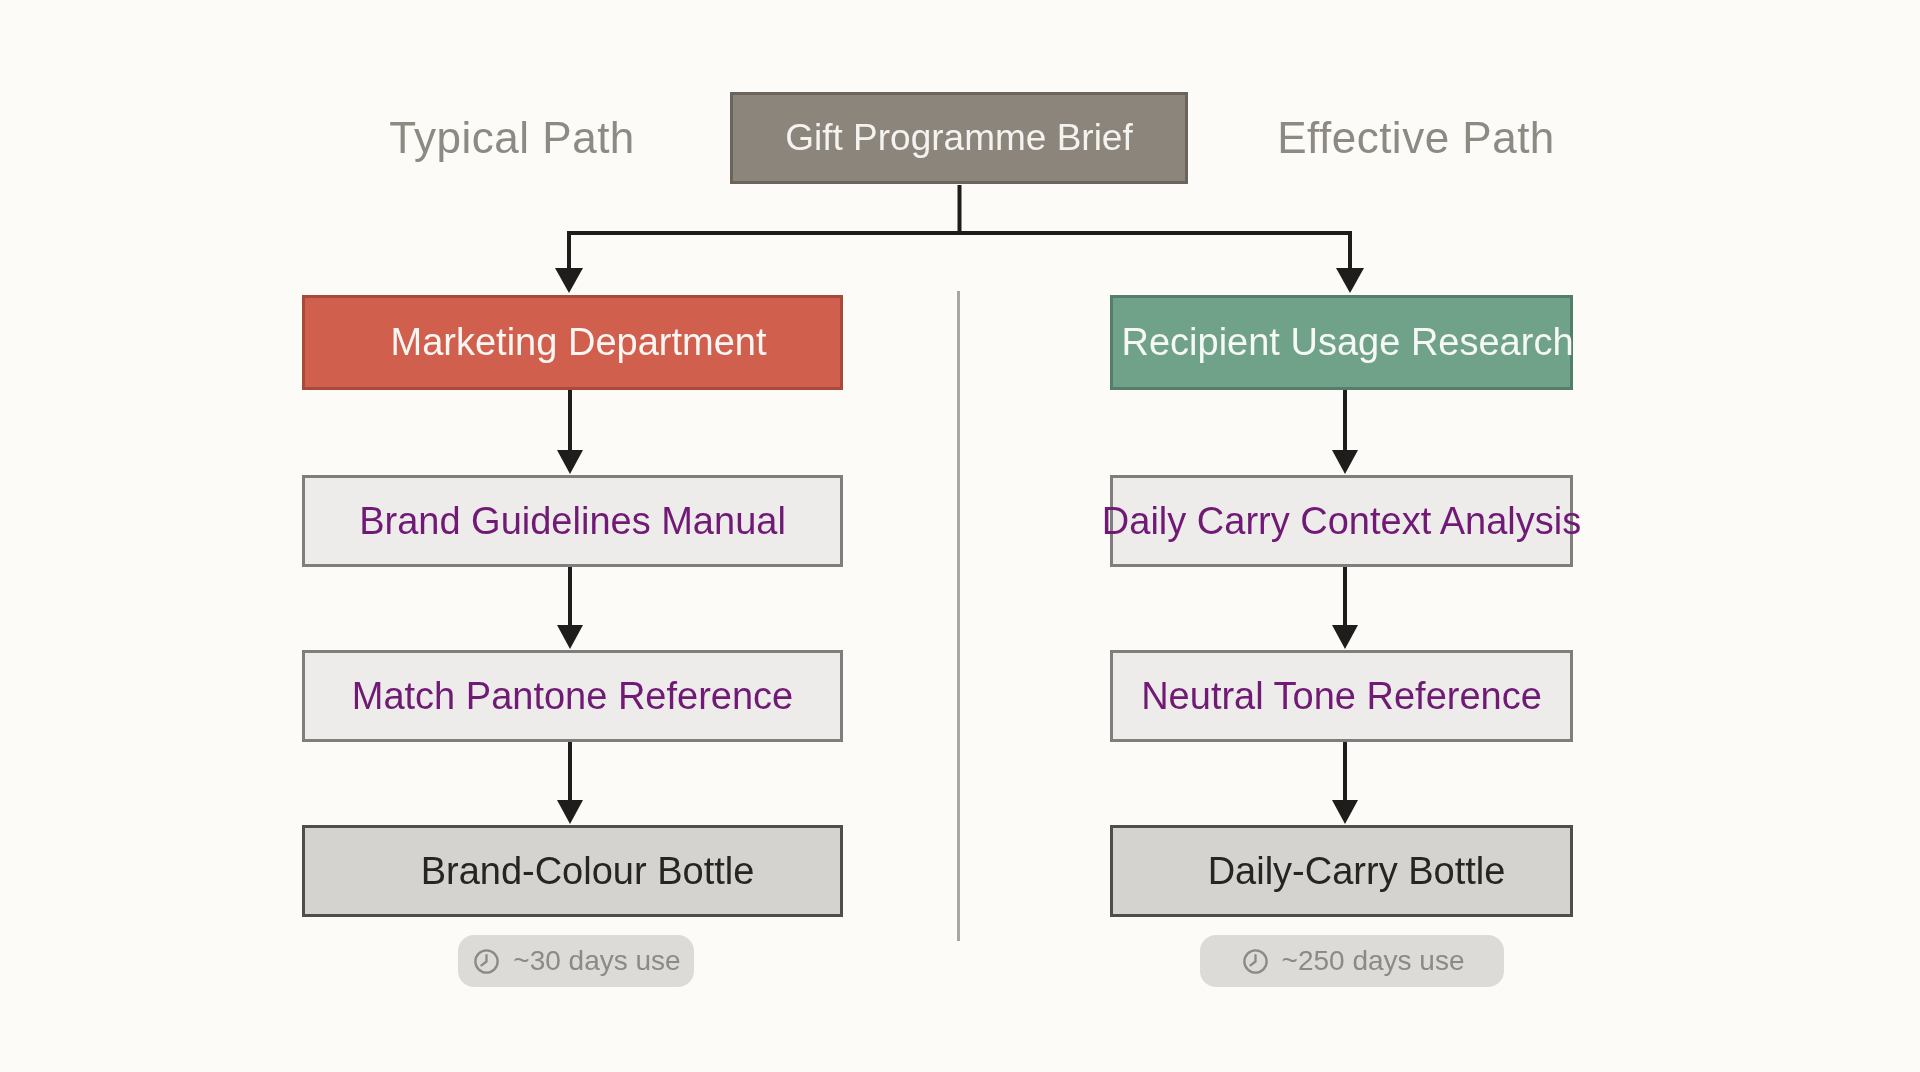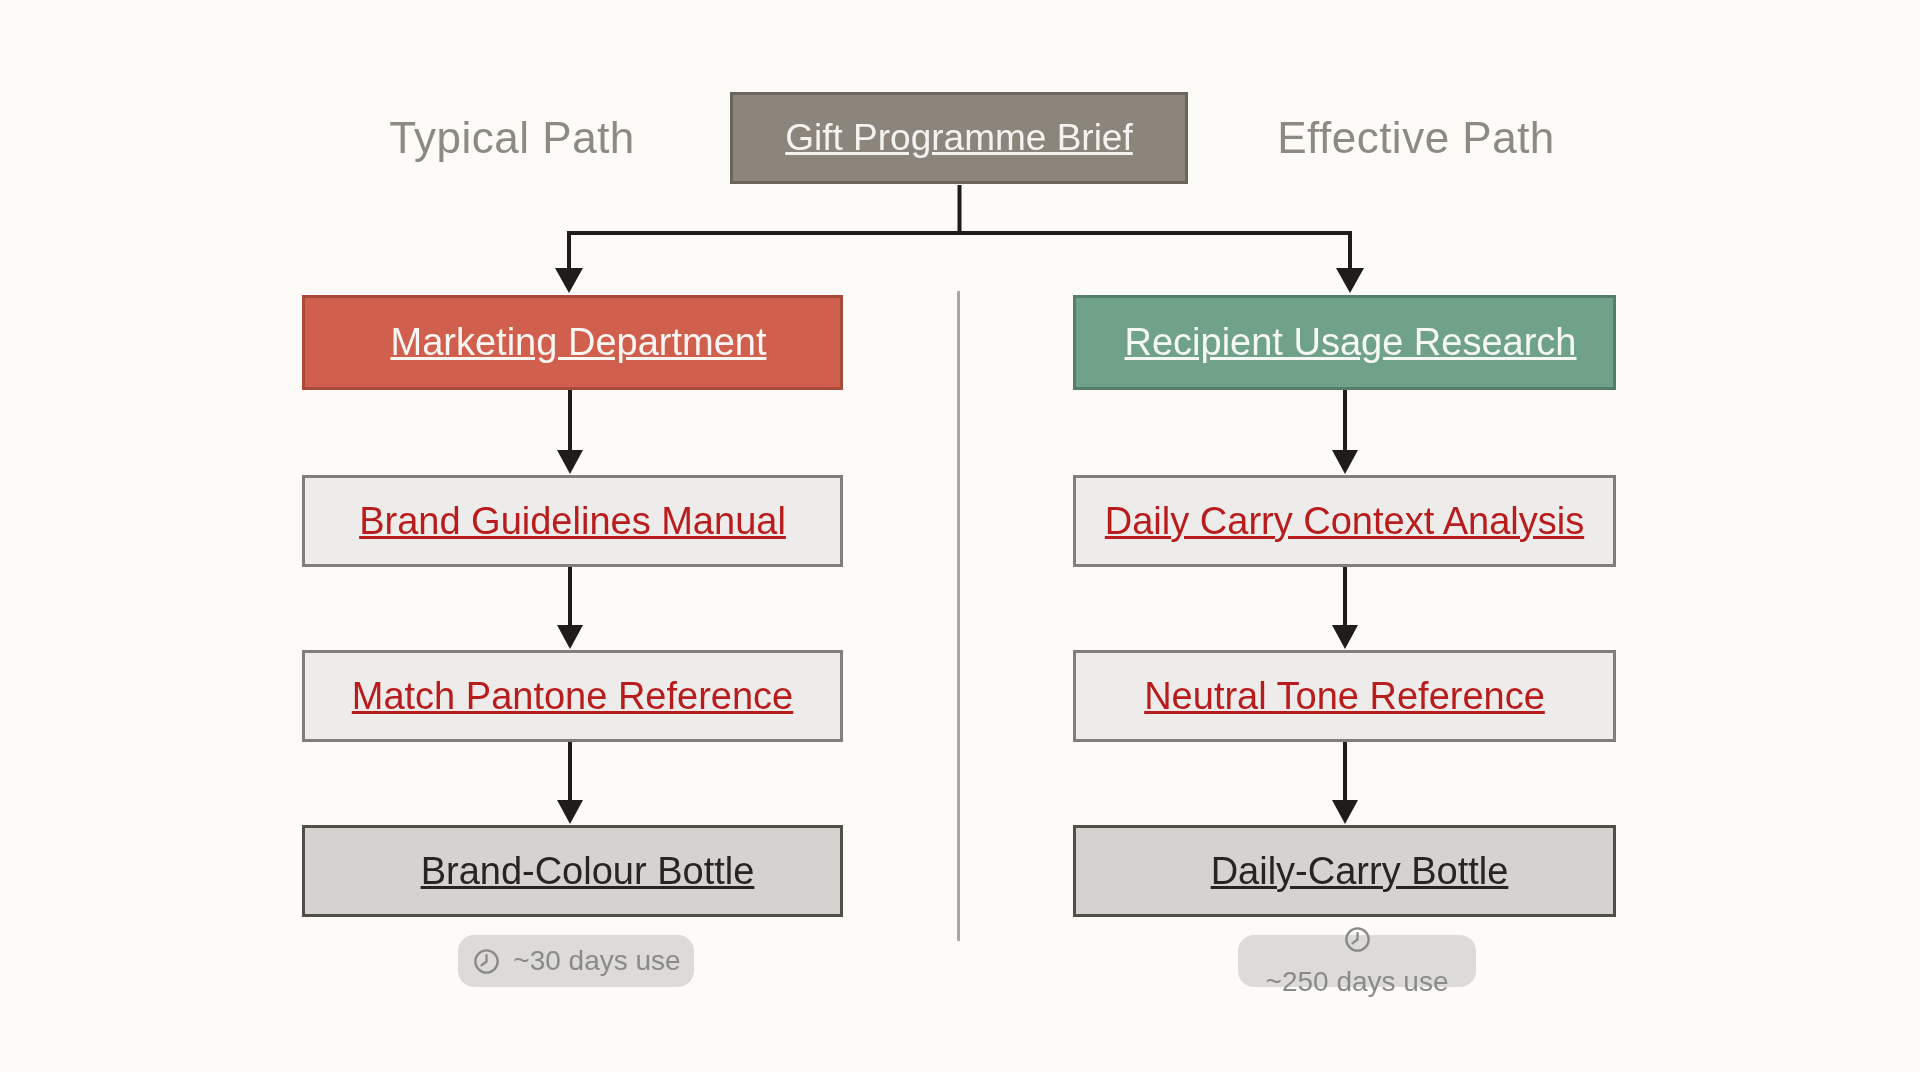--- a/index.html
+++ b/index.html
@@ -24,21 +24,20 @@
     white-space: nowrap;
   }
   .node {
     position: absolute;
     display: flex;
     align-items: center;
     justify-content: center;
     font-size: 38px;
     white-space: nowrap;
     box-sizing: border-box;
-    text-decoration: underline;
   }
   .node-root {
     left: 730px; top: 92px; width: 458px; height: 92px;
     background: var(--root-fill, #8c857c);
     border: 3px solid var(--root-border, #6b645c);
     color: #f4f3f0;
     font-size: 37px;
   }
   .node-typical-start {
     background: var(--typical-accent, #d05f4d);
@@ -46,30 +45,30 @@
     color: #faf6f3;
   }
   .node-effective-start {
     background: var(--effective-accent, #70a289);
     border: 3px solid var(--effective-accent-border, #547e69);
     color: #f5f8f5;
   }
   .node-step {
     background: var(--step-fill, #edecea);
     border: 3px solid var(--step-border, #7f7e7c);
-    color: #b91c1c;
+    color: #701a75;
   }
   .node-result {
     background: var(--result-fill, #d5d3cf);
     border: 3px solid var(--result-border, #514e4a);
     color: #262523;
     padding-left: 30px;
   }
   .col-left  { left: 302px;  width: 541px; }
-  .col-right { left: 1073px; width: 543px; }
+  .col-right { left: 1110px; width: 463px; }
   .row-start  { top: 295px; height: 95px; padding-left: 12px; }
   .row-step1  { top: 475px; height: 92px; }
   .row-step2  { top: 650px; height: 92px; }
   .row-result { top: 825px; height: 92px; }
 
   .connectors {
     position: absolute;
     left: 0; top: 0; width: 1920px; height: 1072px;
     pointer-events: none;
   }
@@ -90,21 +89,21 @@
     justify-content: center;
     gap: 11px;
     background: var(--badge-fill, #dcdbd7);
     border-radius: 16px;
     color: var(--badge-text, #8a8a88);
     font-size: 28px;
     box-sizing: border-box;
     padding: 11px 24px;
   }
   .badge-typical  { left: 458px;  width: 236px; }
-  .badge-effective{ left: 1238px; width: 238px; flex-direction: column; }
+  .badge-effective{ left: 1200px; width: 304px; }
   .clock {
     width: 31px; height: 31px;
     flex: 0 0 auto;
   }
   .clock circle, .clock path {
     stroke: var(--badge-text, #8a8a88);
     stroke-width: 2.4;
     fill: none;
     stroke-linecap: round;
     stroke-linejoin: round;

